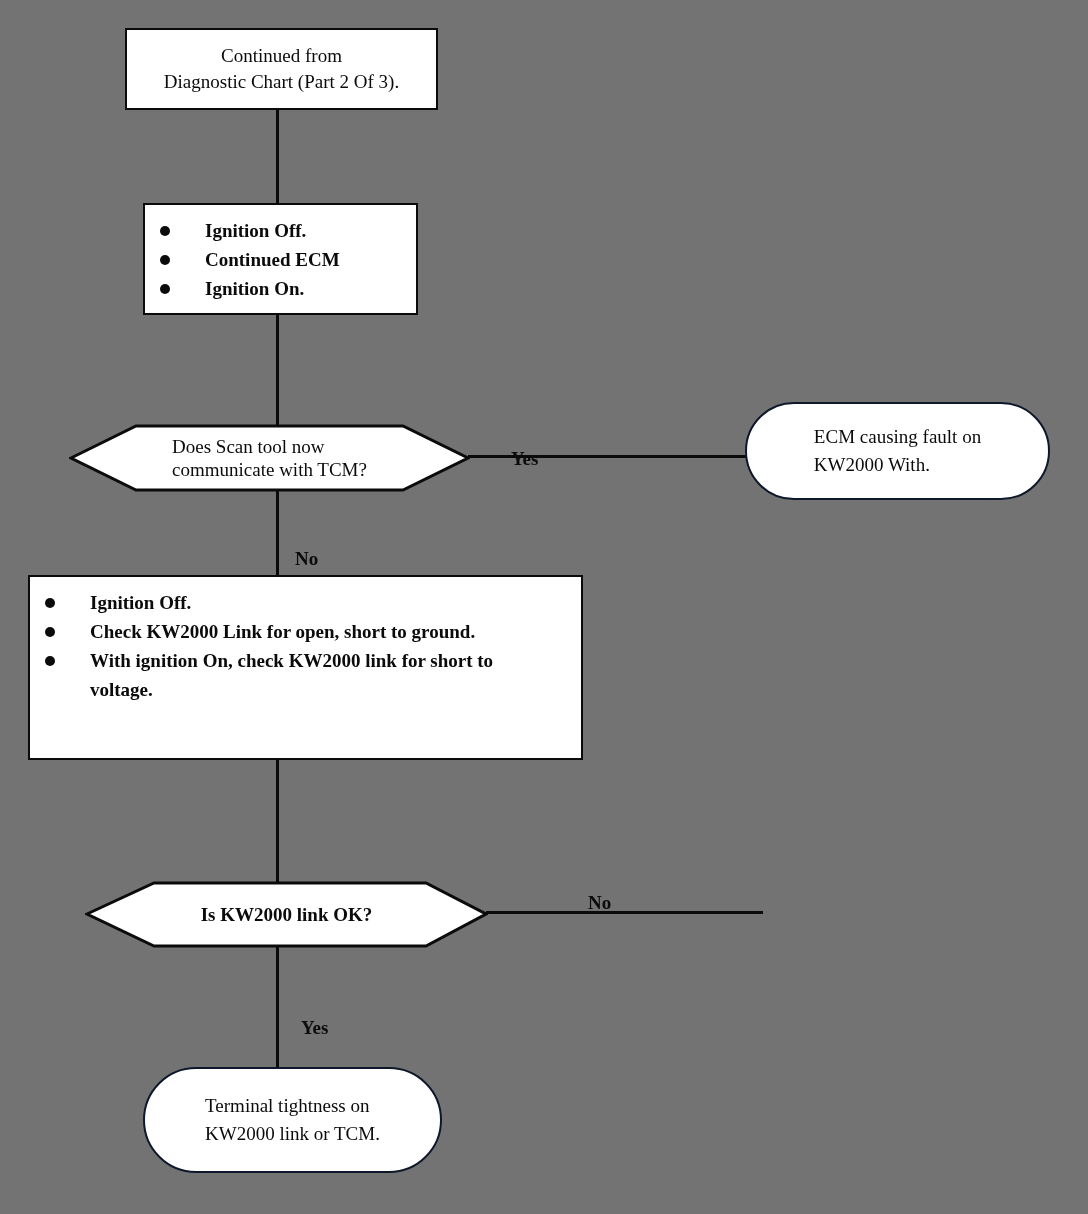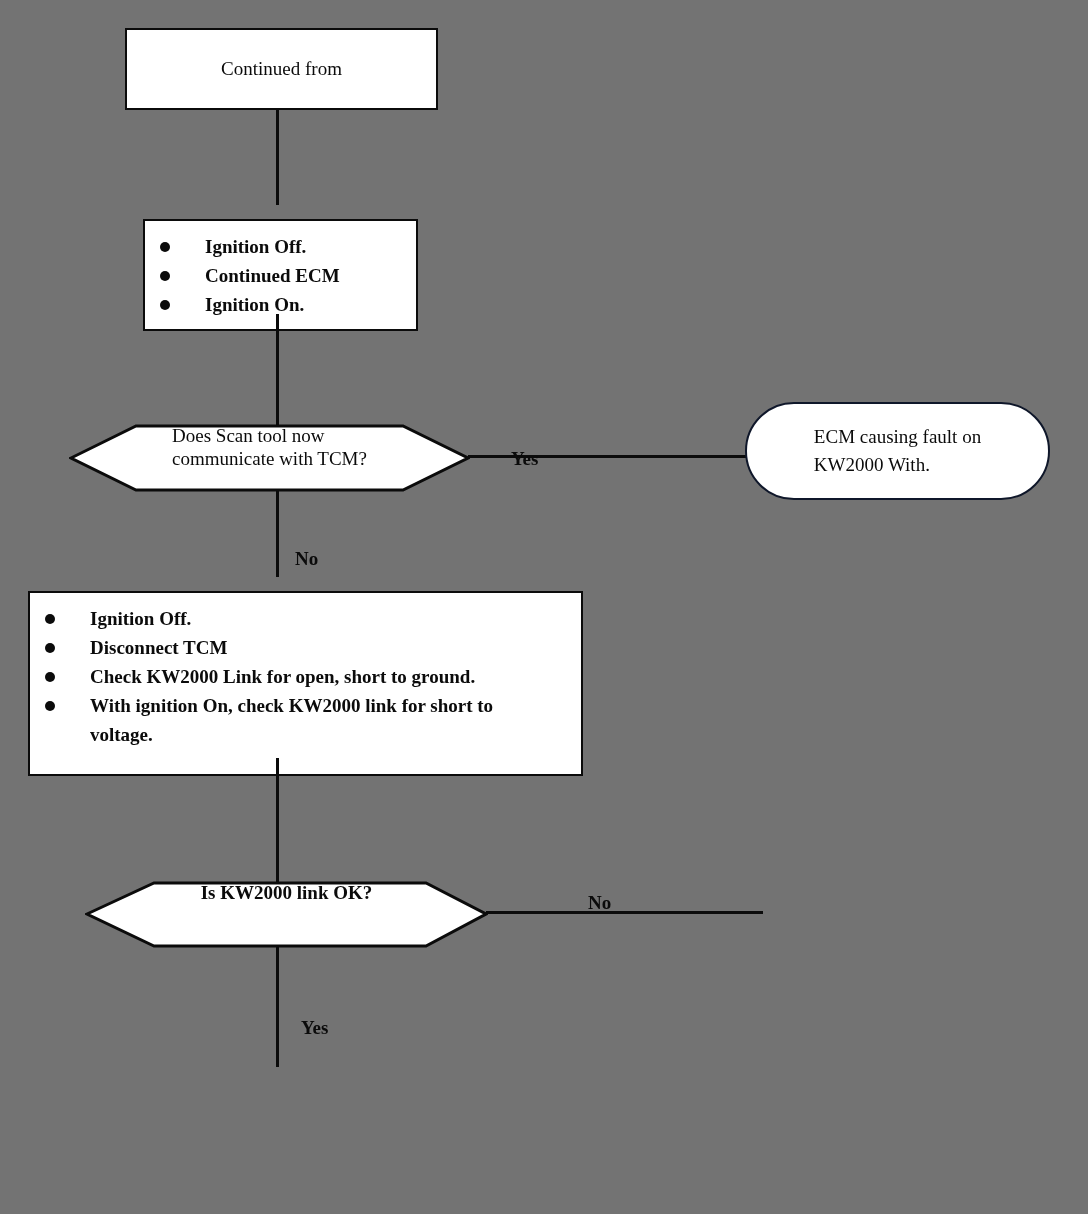--- a/index.html
+++ b/index.html
@@ -21,21 +21,21 @@
   }
   .center-text {
     display: flex;
     flex-direction: column;
     justify-content: center;
     align-items: center;
     text-align: center;
     font-size: 19px;
     line-height: 26px;
   }
-  .bullets { box-sizing: border-box; padding-top: 11px; margin-top: 16px; }
+  .bullets { box-sizing: border-box; padding-top: 11px; }
   .bullet-item {
     position: relative;
     padding-left: 60px;
     font-weight: bold;
     font-size: 19px;
     line-height: 29px;
   }
   .bullet-item .dot {
     position: absolute;
     left: 15px;
@@ -46,21 +46,21 @@
     border-radius: 50%;
   }
   .bullet-item .txt { display: inline-block; max-width: 462px; vertical-align: top; }
   
   .hex { position: absolute; }
   .hex svg { position: absolute; left: 0; top: 0; }
   .hex .hex-text {
     position: absolute;
     left: 0; top: 0; right: 0; bottom: 0;
     display: flex;
-    align-items: flex-start;
+    align-items: center;
     justify-content: center;
     font-size: 19px;
     line-height: 23px;
   }
   .hex .hex-text .block { text-align: left; }
   
   .stadium {
     position: absolute;
     box-sizing: border-box;
     border: 2px solid #0f172a;
@@ -84,20 +84,21 @@
     margin-top: 24px;
   }
 </style>
 </head>
 <body>
 
 <div class="canvas">
 
   <div class="rect-node center-text" style="left:125px; top:28px; width:313px; height:82px;">
     <div>Continued from</div>
+    <div>Diagnostic Chart (Part 2 Of 3).</div>
   </div>
 
   <div class="vline" style="left:276px; top:109px; height:96px;"></div>
 
   <div class="rect-node bullets" style="left:143px; top:203px; width:275px; height:112px;">
     <div class="bullet-item">
       <span class="dot"></span>
       <span class="txt">Ignition Off.</span>
     </div>
     <div class="bullet-item">
@@ -137,24 +138,20 @@
   <div class="vline" style="left:276px; top:490px; height:87px;"></div>
   <div class="edge-label" style="left:295px; top:524px;">No</div>
 
   <div class="rect-node bullets" style="left:28px; top:575px; width:555px; height:185px;">
     <div class="bullet-item">
       <span class="dot"></span>
       <span class="txt">Ignition Off.</span>
     </div>
     <div class="bullet-item">
       <span class="dot"></span>
-      <span class="txt">Disconnect TCM</span>
-    </div>
-    <div class="bullet-item">
-      <span class="dot"></span>
       <span class="txt">Check KW2000 Link for open, short to ground.</span>
     </div>
     <div class="bullet-item">
       <span class="dot"></span>
       <span class="txt">With ignition On, check KW2000 link for short to voltage.</span>
     </div>
   </div>
 
   <div class="vline" style="left:276px; top:758px; height:125px;"></div>
 
@@ -169,14 +166,20 @@
     </div>
   </div>
 
   <div class="hline" style="left:486px; top:911px; width:277px;"></div>
   <div class="edge-label" style="left:588px; top:868px;">No</div>
 
 
   <div class="vline" style="left:276px; top:946px; height:121px;"></div>
   <div class="edge-label" style="left:301px; top:993px;">Yes</div>
 
+  <div class="stadium" style="left:143px; top:1067px; width:299px; height:106px;">
+    <div class="block">
+      <div>Terminal tightness on</div>
+      <div>KW2000 link or TCM.</div>
+    </div>
+  </div>
 
 </div>
 
 </body></html>

